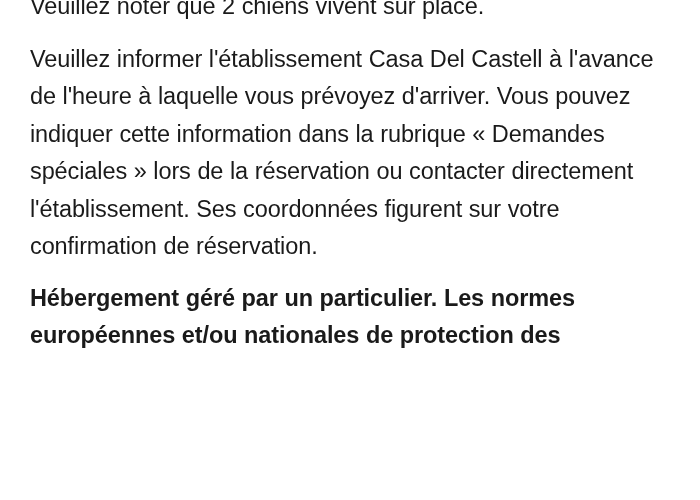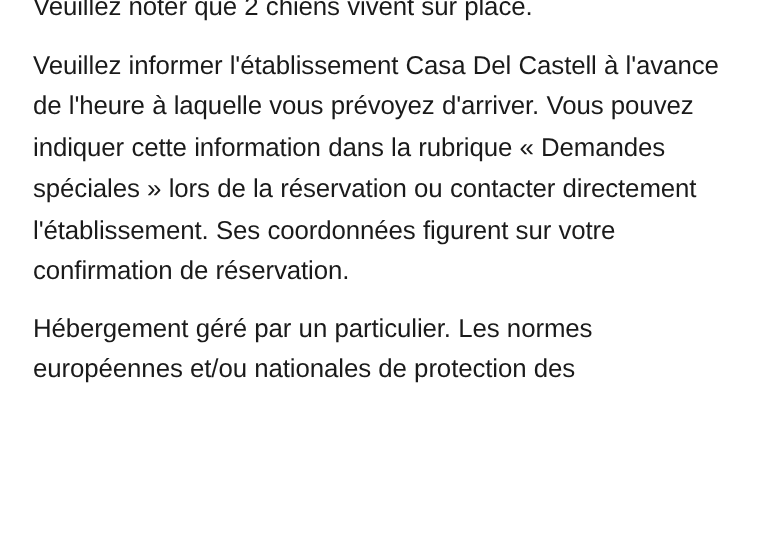--- a/index.html
+++ b/index.html
@@ -38,20 +38,21 @@
     word-spacing: 0.2px;
   }
   .para.first {
     margin-bottom: 15px;
   }
   .para.clipped-top {
     
   }
   .para.clipped-bottom {
     margin-bottom: 16px;
+    font-weight: bold;
   }
 </style>
 </head>
 <body>
 
 <div class="page">
   <div class="content">
     <p class="para first clipped-top">Veuillez noter que 2 chiens vivent sur place.</p>
     <p class="para">Veuillez informer l'établissement Casa Del Castell à l'avance de l'heure à laquelle vous prévoyez d'arriver. Vous pouvez indiquer cette information dans la rubrique « Demandes spéciales » lors de la réservation ou contacter directement l'établissement. Ses coordonnées figurent sur votre confirmation de réservation.</p>
     <p class="para clipped-bottom">Hébergement géré par un particulier. Les normes européennes et/ou nationales de protection des</p>

